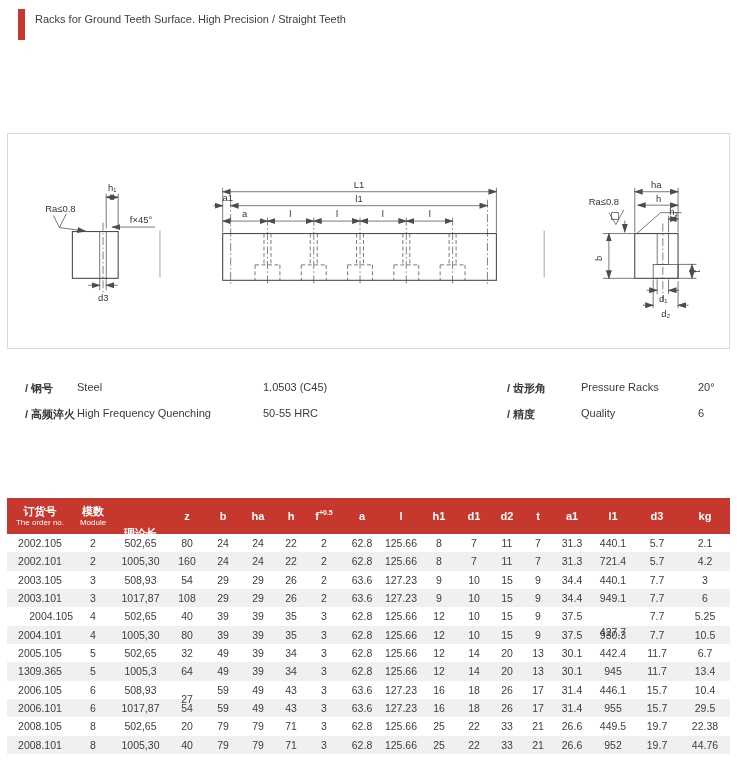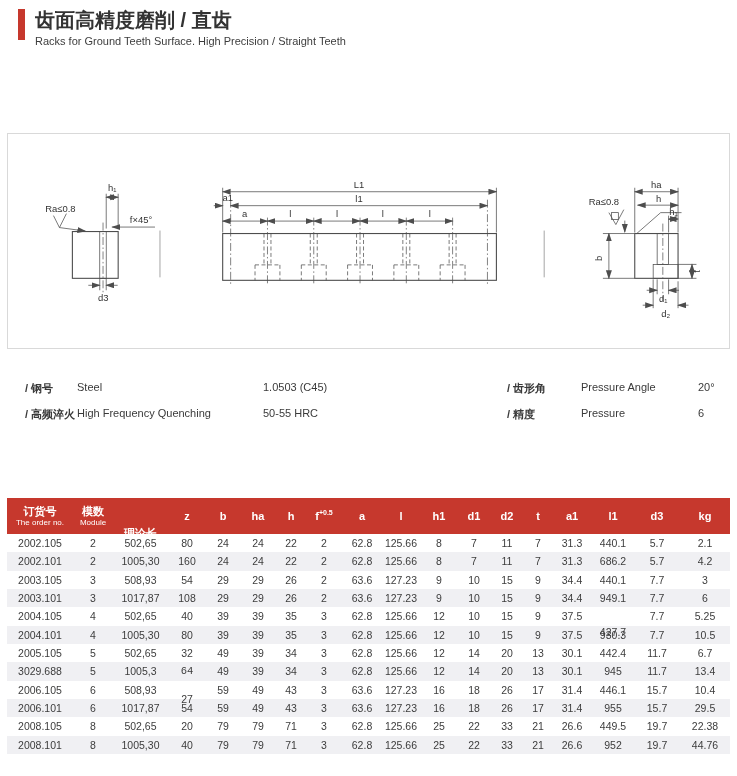--- a/index.html
+++ b/index.html
@@ -39,21 +39,20 @@
   .td{font-size:10.5px;color:#3c3c3c;text-align:center;overflow:hidden;white-space:nowrap;}
 </style>
 </head>
 <body>
 
 <div class="page">
 
   <div class="hdr">
     <div class="accent" style="background: rgb(198, 56, 45);"></div>
     <div>
-      <h1 class="title-zh">齿面高精度磨削 / 直齿</h1>
       <p class="title-en">Racks for Ground Teeth Surface. High Precision / Straight Teeth</p>
     </div>
   </div>
 
   <div class="panel">
     <svg width="721" height="214" viewBox="0 0 723 215">
       <defs>
         <pattern id="hatch" width="6" height="6" patternUnits="userSpaceOnUse" patternTransform="rotate(45)">
           <rect width="6" height="6" fill="#ffffff"></rect>
           <line x1="0" y1="0" x2="0" y2="6" stroke="#707070" stroke-width="1"></line>
@@ -204,25 +203,25 @@
 
   <div class="spec" style="left:25px;top:381px;font-weight:bold;text-align:center;">/ 钢号</div>
   <div class="spec" style="left:77px;top:381px;">Steel</div>
   <div class="spec" style="left:263px;top:381px;">1.0503 (C45)</div>
 
   <div class="spec" style="left:25px;top:407px;font-weight:bold;">/ 高频淬火</div>
   <div class="spec" style="left:77px;top:407px;">High Frequency Quenching</div>
   <div class="spec" style="left:263px;top:407px;">50-55 HRC</div>
 
   <div class="spec" style="left:507px;top:381px;font-weight:bold;">/ 齿形角</div>
-  <div class="spec" style="left:581px;top:381px;">Pressure Angle</div>
+  <div class="spec" style="left:581px;top:381px;">Pressure Racks</div>
   <div class="spec" style="left:698px;top:381px;">20°</div>
 
   <div class="spec" style="left:507px;top:407px;font-weight:bold;">/ 精度</div>
-  <div class="spec" style="left:581px;top:407px;">Pressure</div>
+  <div class="spec" style="left:581px;top:407px;">Quality</div>
   <div class="spec" style="left:698px;top:407px;">6</div>
 
   <div class="tbl">
     <div class="thead">
         <div class="th" style="width: 66px;">
           <span class="th-zh">订货号</span>
           <span class="th-en">The order no.</span>
         </div>
         <div class="th" style="width: 40px;">
           <span class="th-zh">模数</span>
@@ -308,21 +307,21 @@
           <div class="td" style="width: 36px;">24</div>
           <div class="td" style="width: 30px;">22</div>
           <div class="td" style="width: 36px;">2</div>
           <div class="td" style="width: 40px;">62.8</div>
           <div class="td" style="width: 38px;">125.66</div>
           <div class="td" style="width: 38px;">8</div>
           <div class="td" style="width: 32px;">7</div>
           <div class="td" style="width: 34px;">11</div>
           <div class="td" style="width: 28px;">7</div>
           <div class="td" style="width: 40px;">31.3</div>
-          <div class="td" style="width: 42px;">686.2</div>
+          <div class="td" style="width: 42px;">721.4</div>
           <div class="td" style="width: 46px;">5.7</div>
           <div class="td" style="width: 50px;">4.2</div>
         </div>
         <div class="tr">
           <div class="td" style="width: 66px;">2003.105</div>
           <div class="td" style="width: 40px;">3</div>
           <div class="td" style="width: 55px;">508,93</div>
           <div class="td" style="width: 38px;">54</div>
           <div class="td" style="width: 34px;">29</div>
           <div class="td" style="width: 36px;">29</div>
@@ -353,21 +352,21 @@
           <div class="td" style="width: 38px;">9</div>
           <div class="td" style="width: 32px;">10</div>
           <div class="td" style="width: 34px;">15</div>
           <div class="td" style="width: 28px;">9</div>
           <div class="td" style="width: 40px;">34.4</div>
           <div class="td" style="width: 42px;">949.1</div>
           <div class="td" style="width: 46px;">7.7</div>
           <div class="td" style="width: 50px;">6</div>
         </div>
         <div class="tr">
-          <div class="td" style="width: 66px;">2004.105</div>
+          <div class="td" style="width: 66px; text-align: right;">2004.105</div>
           <div class="td" style="width: 40px;">4</div>
           <div class="td" style="width: 55px;">502,65</div>
           <div class="td" style="width: 38px;">40</div>
           <div class="td" style="width: 34px;">39</div>
           <div class="td" style="width: 36px;">39</div>
           <div class="td" style="width: 30px;">35</div>
           <div class="td" style="width: 36px;">3</div>
           <div class="td" style="width: 40px;">62.8</div>
           <div class="td" style="width: 38px;">125.66</div>
           <div class="td" style="width: 38px;">12</div>
@@ -413,24 +412,24 @@
           <div class="td" style="width: 38px;">12</div>
           <div class="td" style="width: 32px;">14</div>
           <div class="td" style="width: 34px;">20</div>
           <div class="td" style="width: 28px;">13</div>
           <div class="td" style="width: 40px;">30.1</div>
           <div class="td" style="width: 42px;">442.4</div>
           <div class="td" style="width: 46px;">11.7</div>
           <div class="td" style="width: 50px;">6.7</div>
         </div>
         <div class="tr alt">
-          <div class="td" style="width: 66px;">3029.688</div>
+          <div class="td" style="width: 66px;">1309.365</div>
           <div class="td" style="width: 40px;">5</div>
           <div class="td" style="width: 55px;">1005,3</div>
-          <div class="td" style="width: 38px; font-family: Liberation Mono, monospace;">64</div>
+          <div class="td" style="width: 38px;">64</div>
           <div class="td" style="width: 34px;">49</div>
           <div class="td" style="width: 36px;">39</div>
           <div class="td" style="width: 30px;">34</div>
           <div class="td" style="width: 36px;">3</div>
           <div class="td" style="width: 40px;">62.8</div>
           <div class="td" style="width: 38px;">125.66</div>
           <div class="td" style="width: 38px;">12</div>
           <div class="td" style="width: 32px;">14</div>
           <div class="td" style="width: 34px;">20</div>
           <div class="td" style="width: 28px;">13</div>

